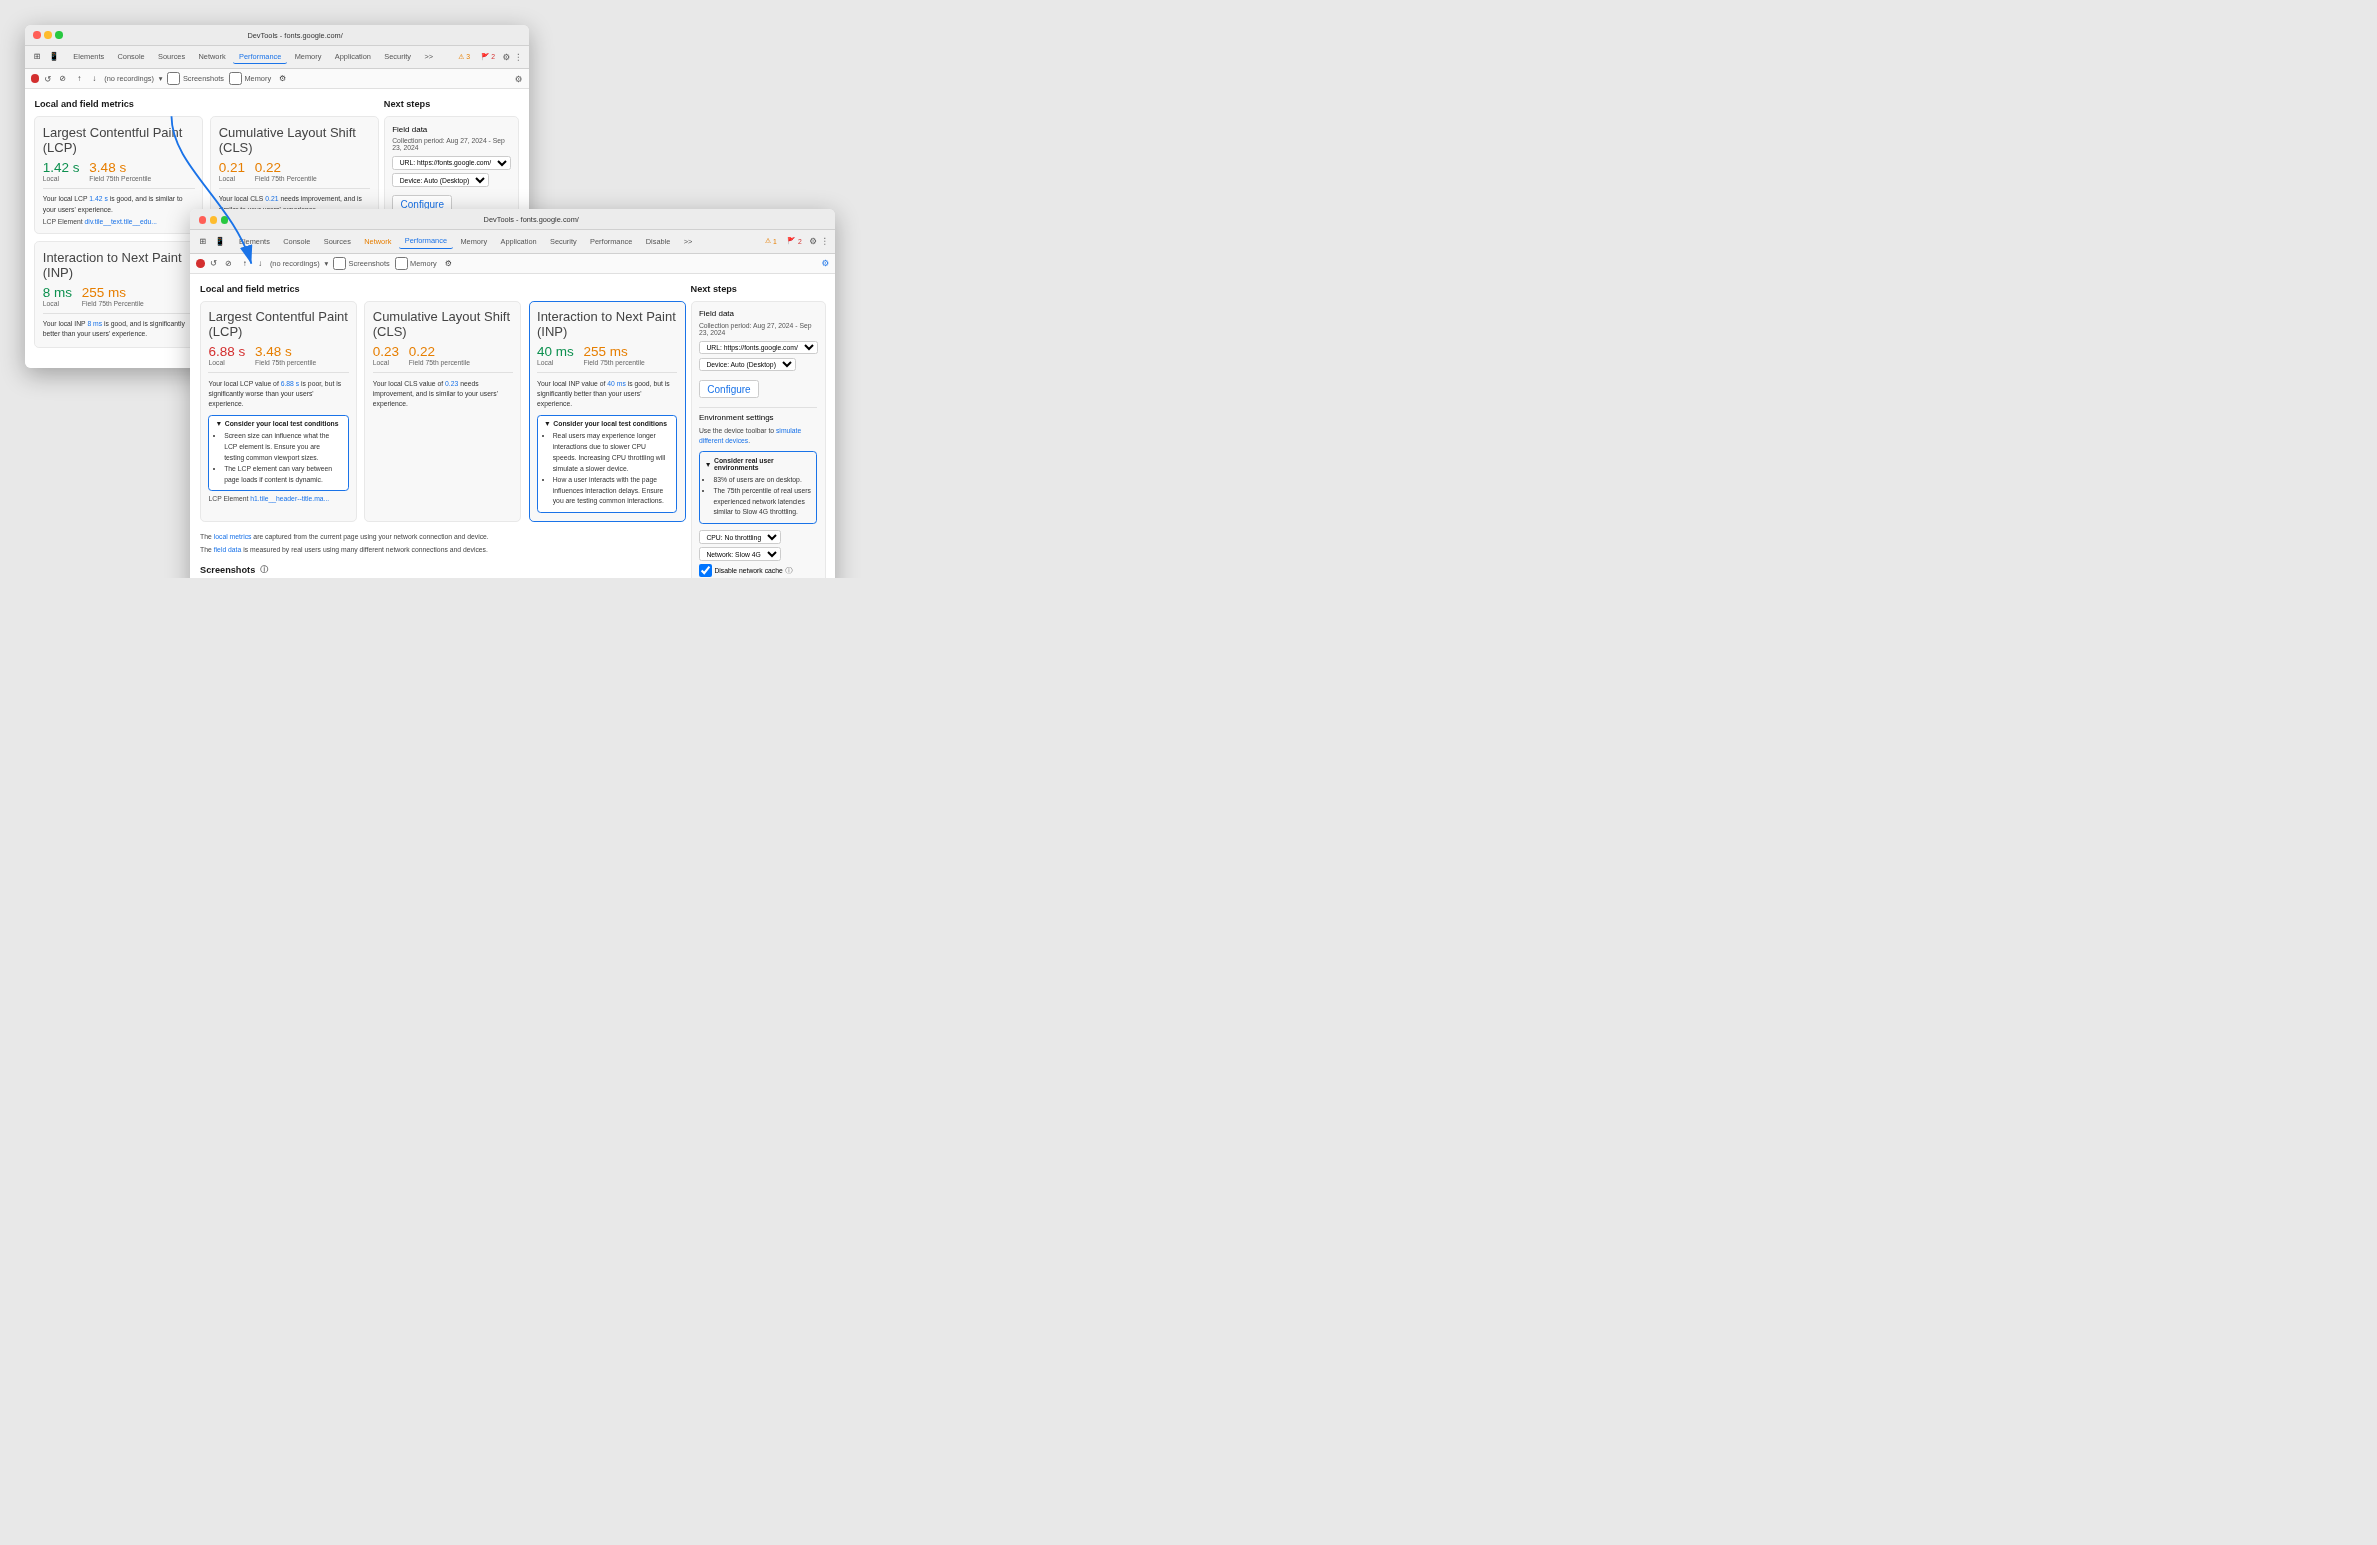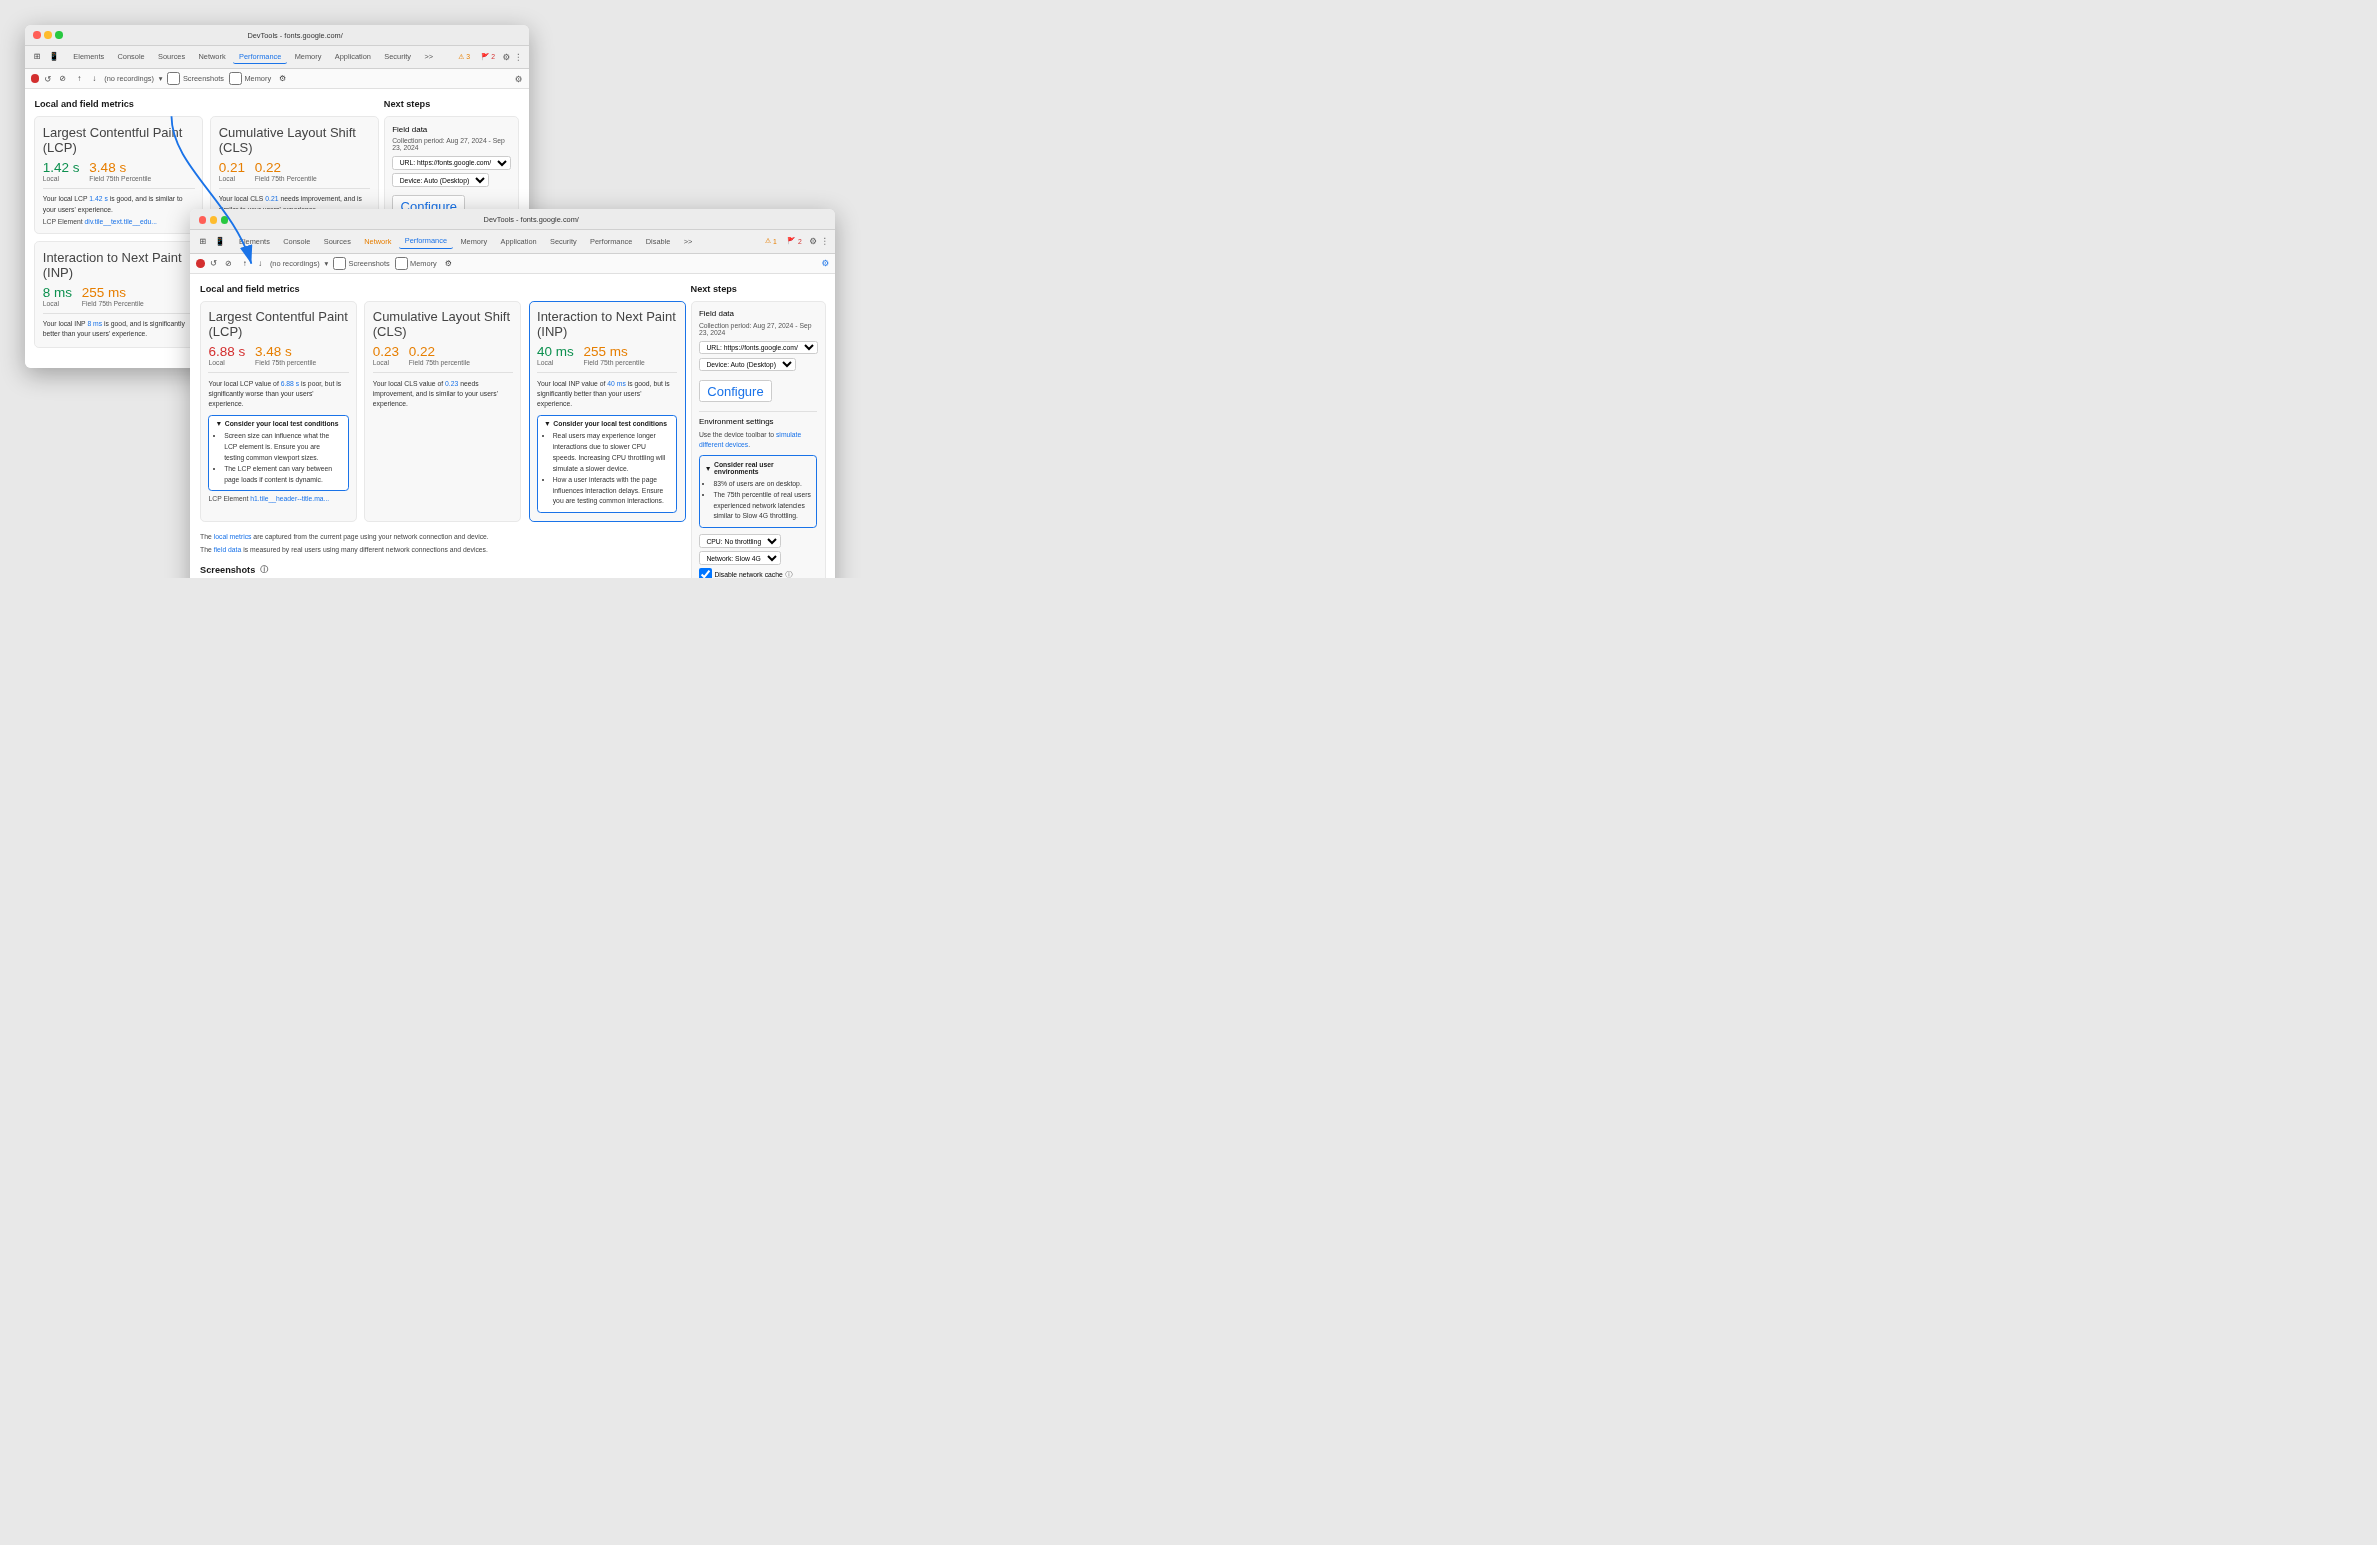--- a/index.html
+++ b/index.html
@@ -286,21 +286,21 @@
       border: 0.6px solid #ccc;
       border-radius: 2.5px;
       background: white;
     }
 
     .configure-btn {
       background: white;
       border: 0.6px solid #ccc;
       border-radius: 2.5px;
       padding: 2.5px 7.4px;
-      font-size: 13px;
+      font-size: 10px;
       color: #1a73e8;
       cursor: pointer;
       margin-top: 4.9px;
     }
 
     .env-section { margin-top: 3px; }
     .env-title { font-size: 8px; font-weight: 500; margin-bottom: 3.7px; }
     .env-desc { font-size: 6.8px; color: #444; margin-bottom: 4.9px; line-height: 1.5; }
 
     .consider-env-box {

